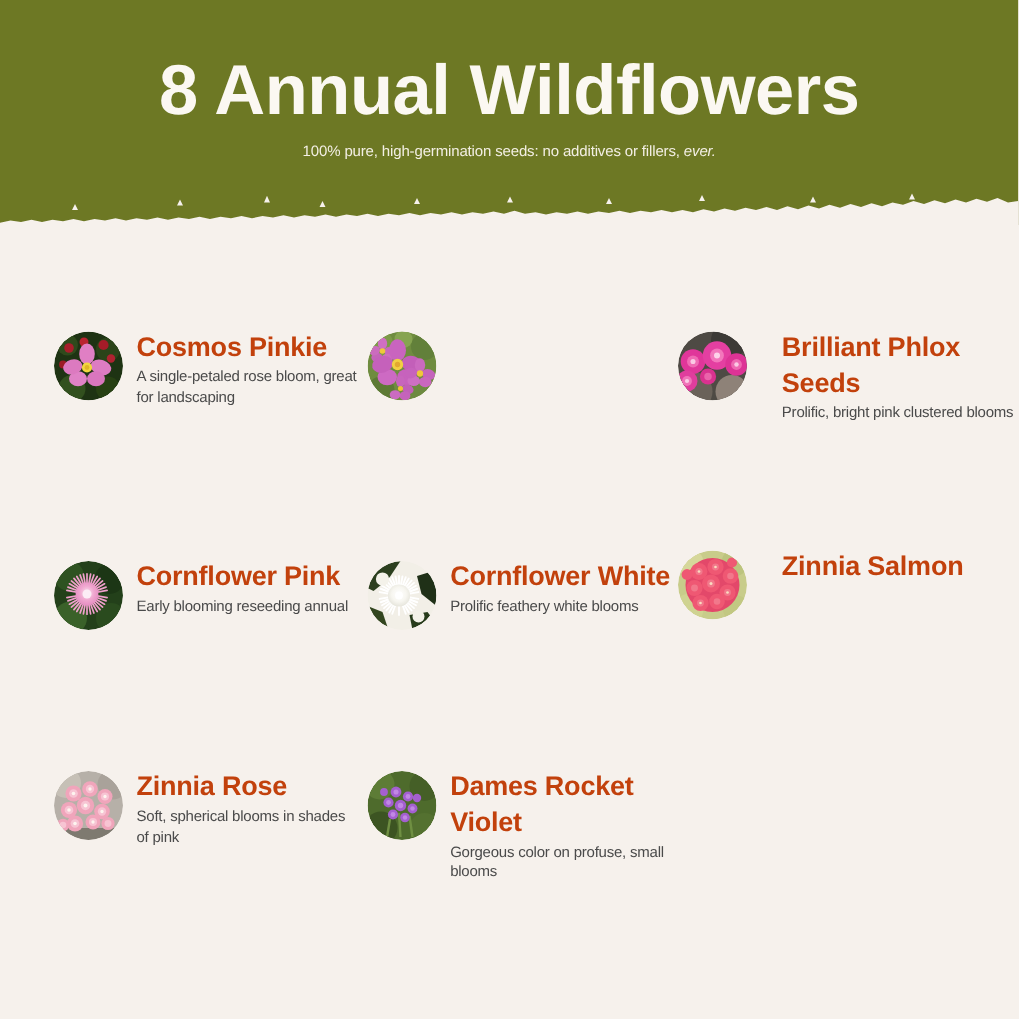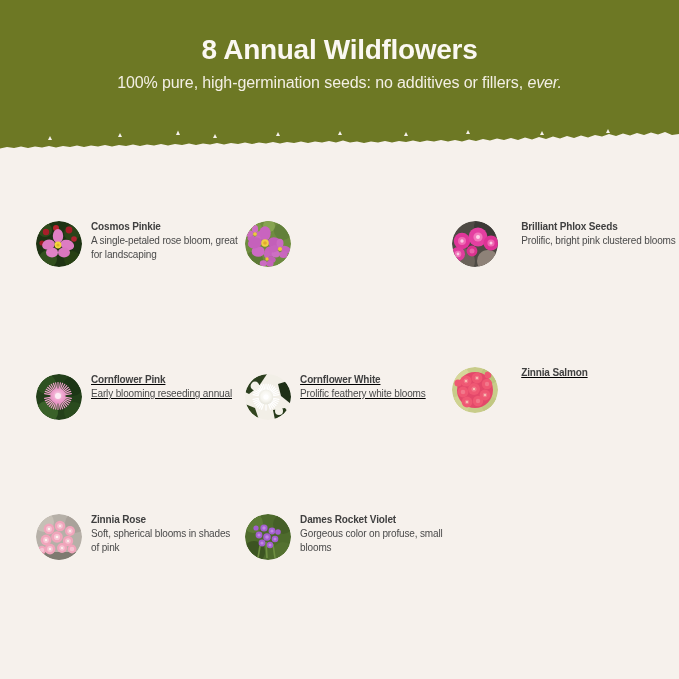--- a/index.html
+++ b/index.html
@@ -31,29 +31,29 @@
     background: #6d7824;
     overflow: hidden;
   }
   .banner-inner {
     position: relative;
     z-index: 2;
     text-align: center;
     padding-top: 34px;
   }
   .banner-title {
-    font-size: 28px;
+    font-size: 47px;
     font-weight: bold;
     color: #fbf8f2;
     letter-spacing: -0.3px;
     line-height: 1.12;
     margin: 0;
   }
   .banner-subtitle {
-    font-size: 16px;
+    font-size: 10px;
     color: #f3efe4;
     margin: 9px 0 0 0;
     letter-spacing: -0.1px;
   }
   .banner-subtitle em {
     font-style: italic;
   }
   .torn {
     position: absolute;
     left: 0;
@@ -69,21 +69,21 @@
     position: absolute;
     top: 206px;
     left: 0;
     width: 679px;
   }
   .row {
     display: flex;
     width: 679px;
   }
   .row-1 { height: 158px; }
-  .row-2 { height: 142px; text-decoration: underline; }
+  .row-2 { height: 142px; }
   .row-3 { height: 150px; }
 
   .cell {
     display: flex;
     align-items: flex-start;
   }
   .cell-a { width: 207px; padding-left: 36px; }
   .cell-b { width: 205px; padding-left: 5px; }
   .cell-c { width: 230px; padding-left: 5px; gap: 14px; }
 
@@ -97,23 +97,23 @@
     position: relative;
     flex: 0 0 auto;
   }
   .thumb svg { display: block; }
 
   .copy {
     padding-left: 9px;
     padding-top: 14px;
   }
   .item-title {
-    font-size: 10px;
+    font-size: 18px;
     font-weight: bold;
-    color: #404040;
+    color: #c2410c;
     line-height: 1.32;
     margin: 0;
     letter-spacing: -0.15px;
   }
   .item-desc {
     font-size: 10px;
     color: #4a4a4a;
     line-height: 1.38;
     margin: 1px 0 0 0;
     letter-spacing: -0.15px;

